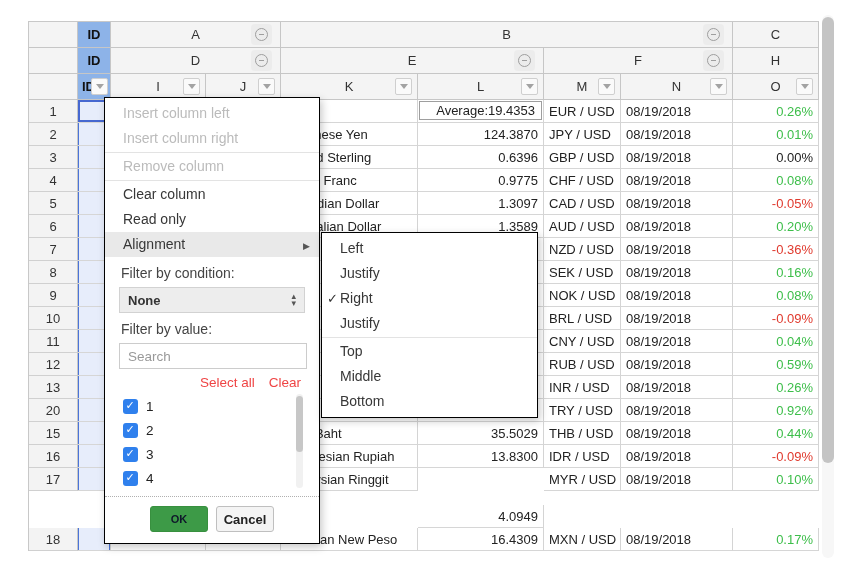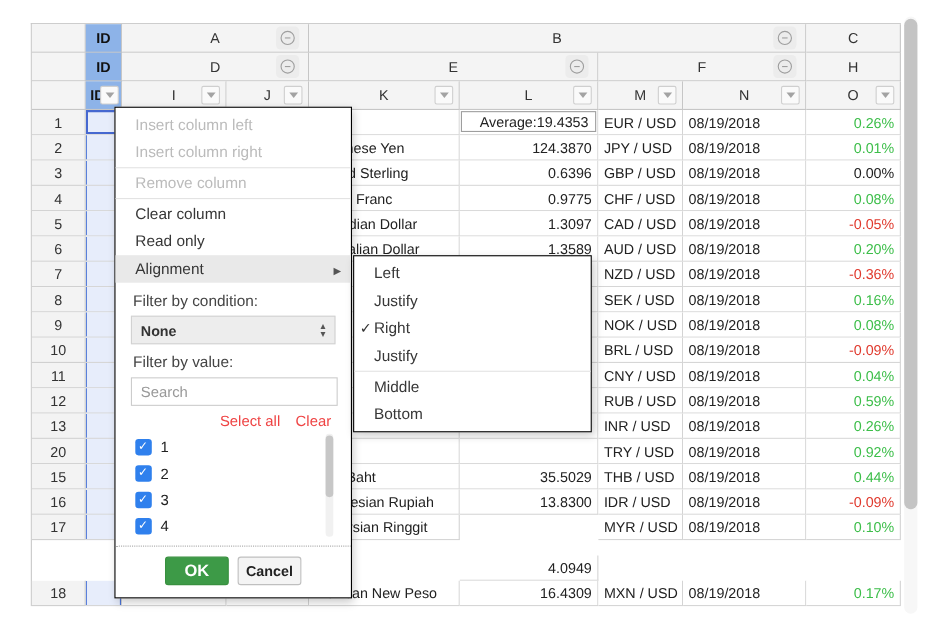--- a/index.html
+++ b/index.html
@@ -62,22 +62,22 @@
   .link{color:#ef4444;cursor:pointer;}
   .fvalues{position:relative;height:96px;overflow:hidden;padding-left:18px;margin-top:2px;}
   .cbrow{height:24px;display:flex;align-items:center;gap:8px;}
   .cb{width:15px;height:15px;background:#2f80ed;border-radius:3px;position:relative;flex:0 0 auto;}
   .cb::after{content:"\2713";color:#fff;font-size:11px;font-weight:bold;position:absolute;left:2.5px;top:0.5px;}
   .cblabel{font-size:13.5px;color:#222;}
   .listtrack{position:absolute;right:16px;top:0;width:7px;height:94px;background:#f1f1f1;border-radius:4px;}
   .listthumb{position:absolute;right:0;top:2px;width:7px;height:56px;background:#c7c7c7;border-radius:4px;}
   .dotsep{border-top:1px dotted #b0b0b0;margin-top:6px;}
   .btnrow{display:flex;justify-content:center;gap:8px;padding:9px 0 11px;}
-  .okbtn{width:58px;height:26px;background:#3d9a47;color:#ffffff;font-weight:bold;border:1px solid #38903f;
-         border-radius:3px;font-size:15px;font-family:inherit;}
+  .okbtn{width:58px;height:26px;background:#3d9a47;color:#0f172a;font-weight:bold;border:1px solid #38903f;
+         border-radius:3px;font-size:11px;font-family:inherit;}
   .cancelbtn{width:58px;height:26px;background:#f4f4f4;color:#222;font-weight:bold;border:1px solid #bfbfbf;
          border-radius:3px;font-size:13px;font-family:inherit;}
 </style>
 </head>
 <body>
 
 <div class="stage">
   <div id="grid">
       <div class="hrow">
         <div class="hcell" style="width: 49px;"></div>
@@ -426,16 +426,17 @@
       <button class="cancelbtn">Cancel</button>
     </div>
   </div>
 
   <div id="submenu" class="hmenu">
       <div class="mitem"><div style="display: inline;">Left</div></div>
       <div class="mitem"><div style="display: inline;">Justify</div></div>
       <div class="mitem"><div class="smcheck"></div><div style="display: inline;">Right</div></div>
       <div class="mitem"><div style="display: inline;">Justify</div></div>
       <div class="msep"></div>
+      <div class="mitem"><div style="display: inline;">Top</div></div>
       <div class="mitem"><div style="display: inline;">Middle</div></div>
       <div class="mitem"><div style="display: inline;">Bottom</div></div>
     </div>
 </div>
 
 </body></html>

